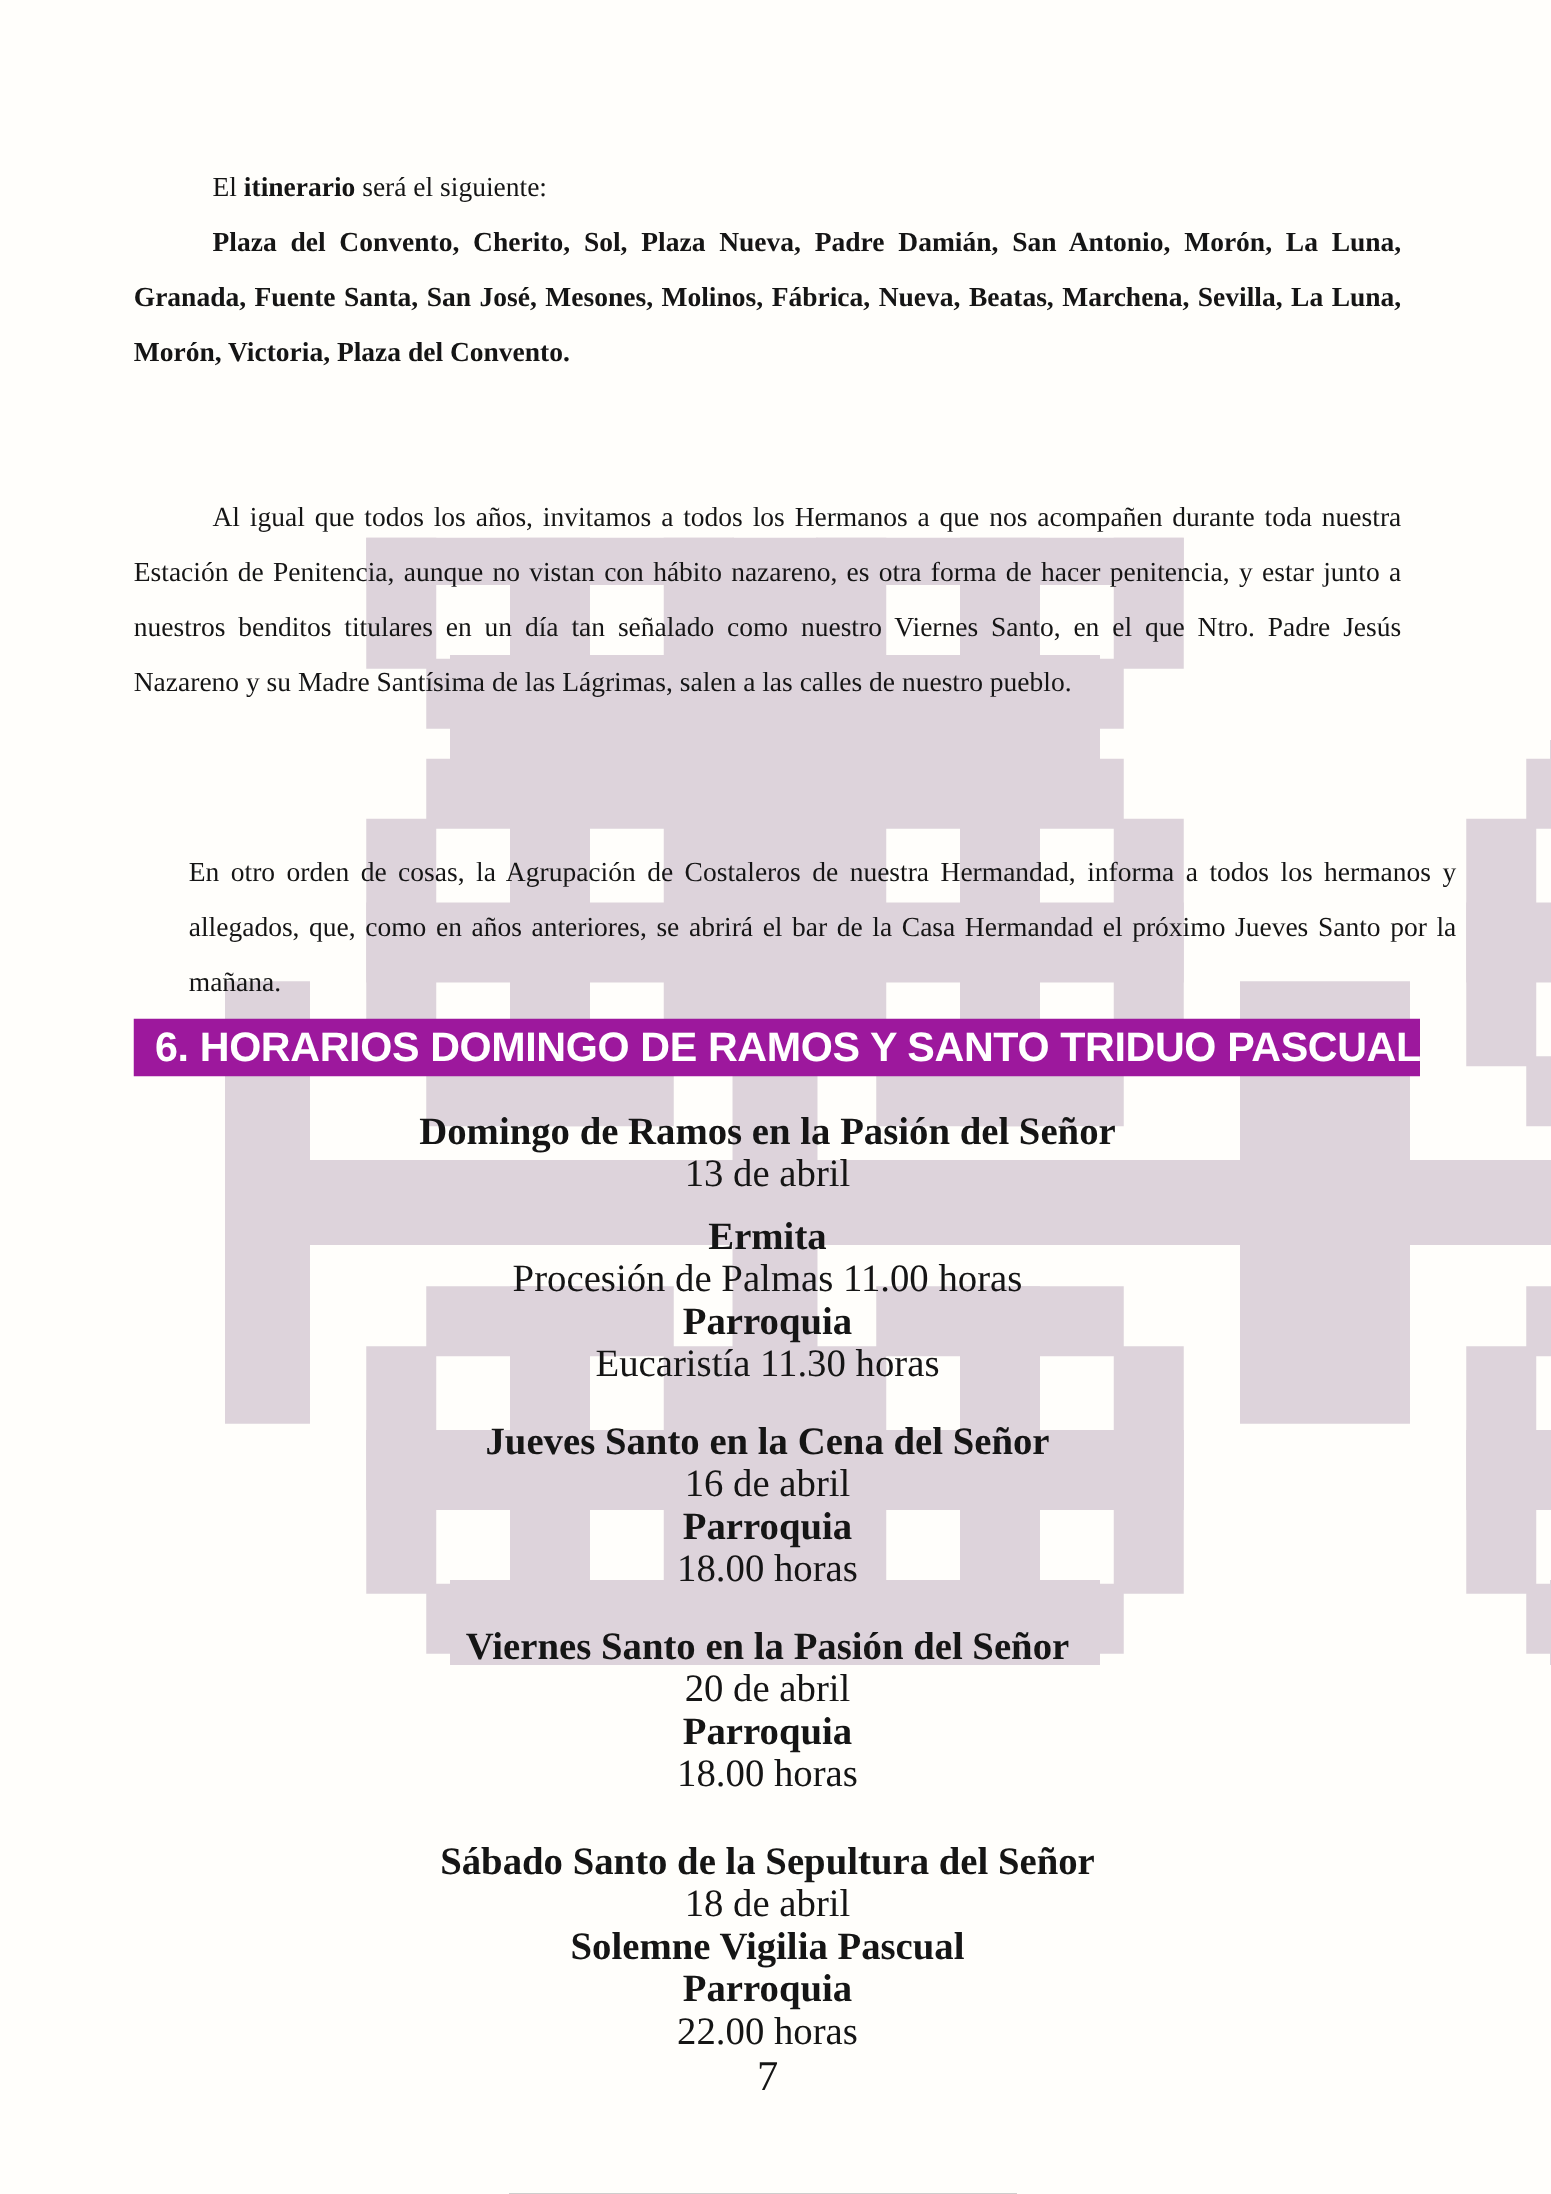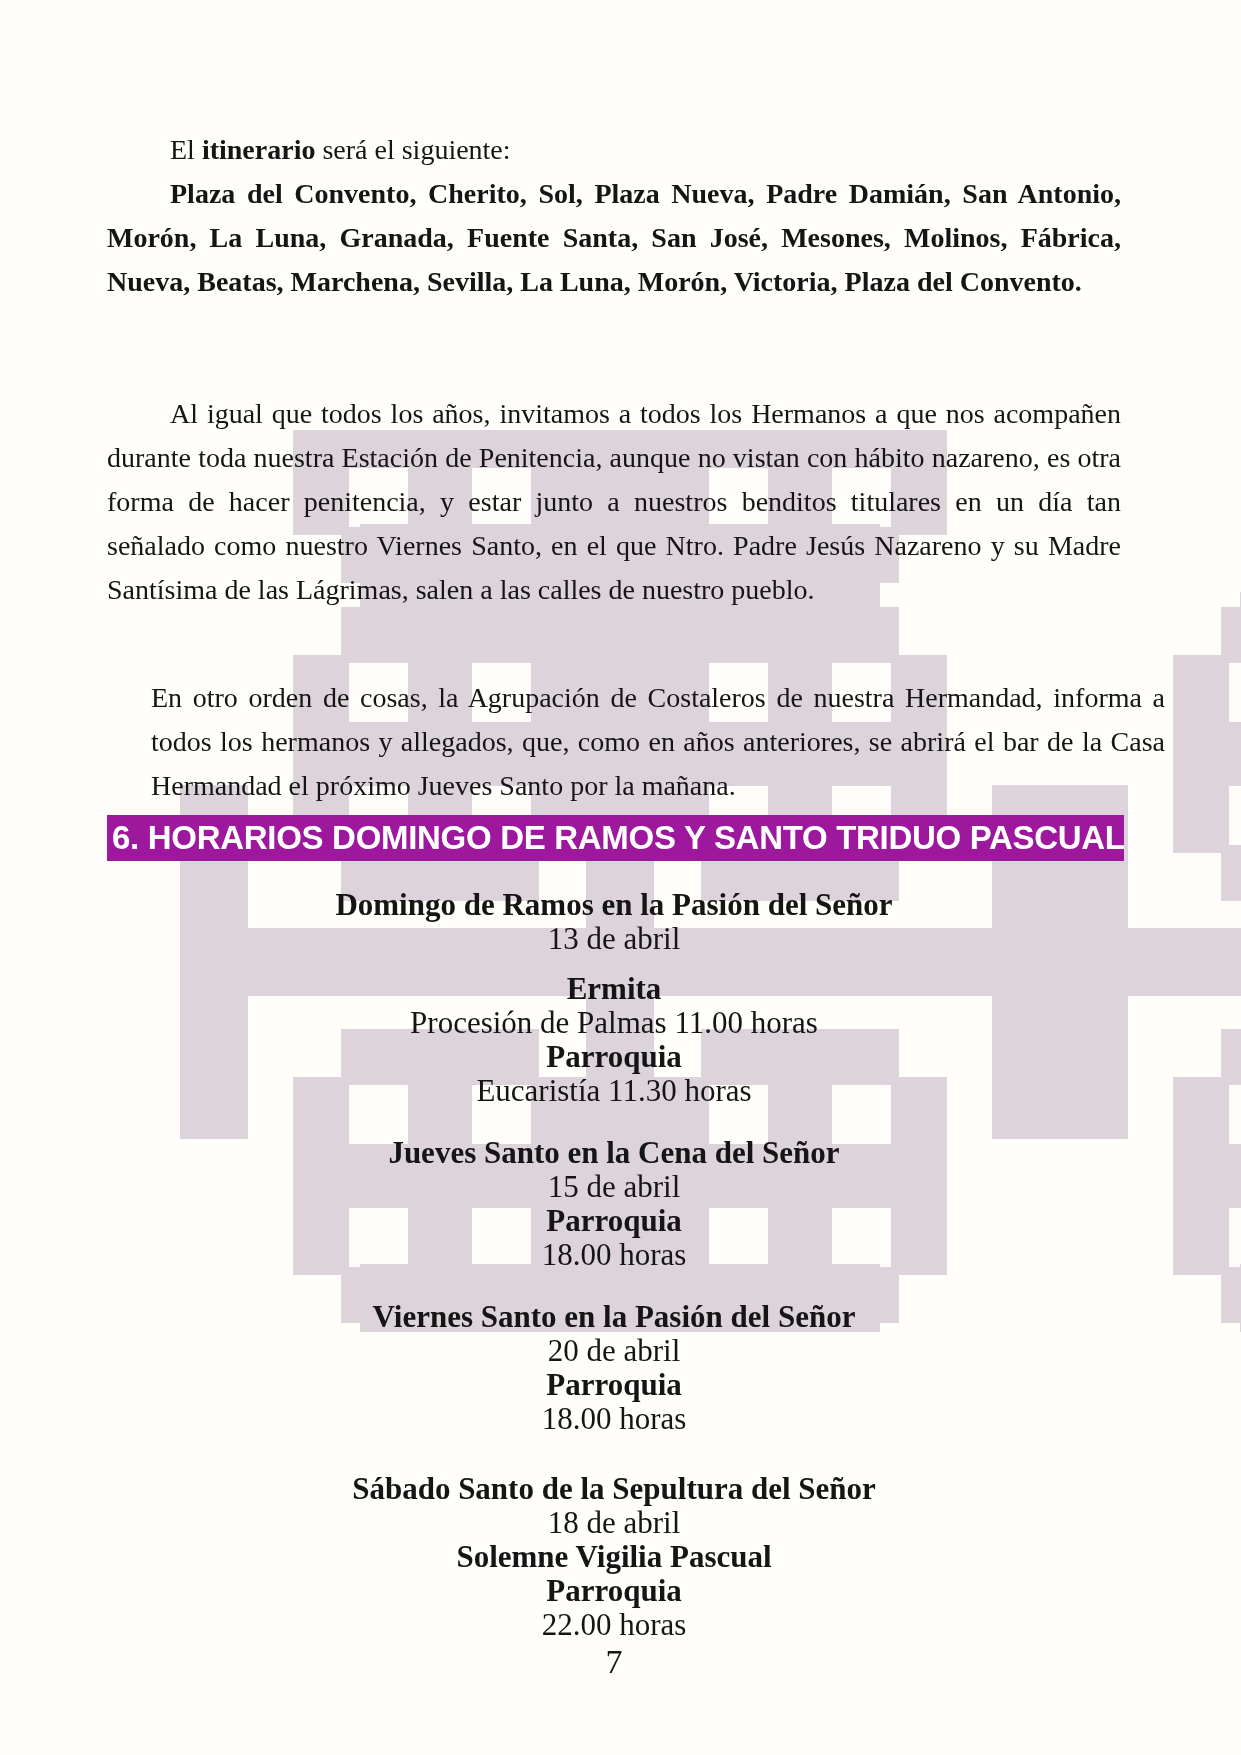--- a/index.html
+++ b/index.html
@@ -18,35 +18,36 @@
     position: absolute;
     top: 430px; left: 0;
     width: 1241px; height: 1035px;
     overflow: hidden;
     pointer-events: none;
   }
   
   .blk { position: absolute; left: 107px; width: 1014px; }
   .para {
     margin: 0;
-    font-size: 28px;
+    font-size: 22px;
     line-height: 44px;
     text-align: justify;
   }
   .indent { text-indent: 63px; }
   .bold { font-weight: bold; }
   .intro-blk   { top: 128px; }
   .invite-blk  { top: 392px; }
   .costal-blk  { top: 676px; margin-left: 44px; }
   
   .section-bar {
     position: absolute;
     top: 815px; left: 107px;
     width: 1017px; height: 46px;
     background: #9d189d;
+    padding-left: 12px;
   }
   .section-bar .bar-text {
     font-family: "Liberation Sans", sans-serif;
     font-weight: bold;
     font-size: 33px;
     line-height: 46px;
     letter-spacing: -0.3px;
     color: #ffffff;
     white-space: nowrap;
     padding-left: 5px;
@@ -129,21 +130,21 @@
     <div class="sl">13 de abril</div>
     <div class="gap14"></div>
     <div class="sl b">Ermita</div>
     <div class="sl">Procesión de Palmas 11.00 horas</div>
     <div class="sl b">Parroquia</div>
     <div class="sl">Eucaristía 11.30 horas</div>
   </div>
 
   <div class="sched sched-b">
     <div class="sl b">Jueves Santo en la Cena del Señor</div>
-    <div class="sl">15 de abril</div>
+    <div class="sl">16 de abril</div>
     <div class="sl b">Parroquia</div>
     <div class="sl">18.00 horas</div>
   </div>
 
   <div class="sched sched-c">
     <div class="sl b">Viernes Santo en la Pasión del Señor</div>
     <div class="sl">20 de abril</div>
     <div class="sl b">Parroquia</div>
     <div class="sl">18.00 horas</div>
   </div>

